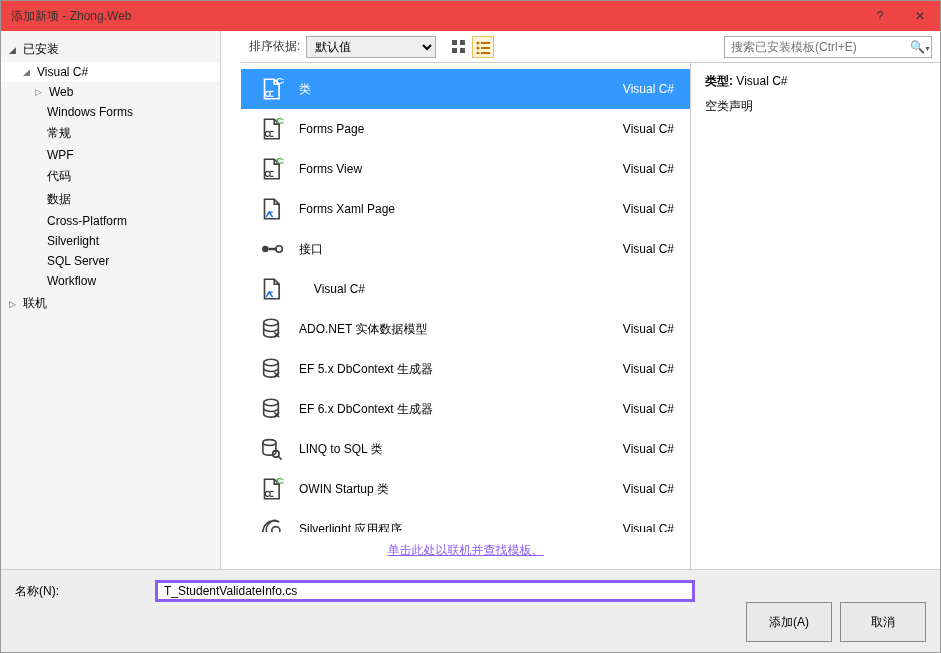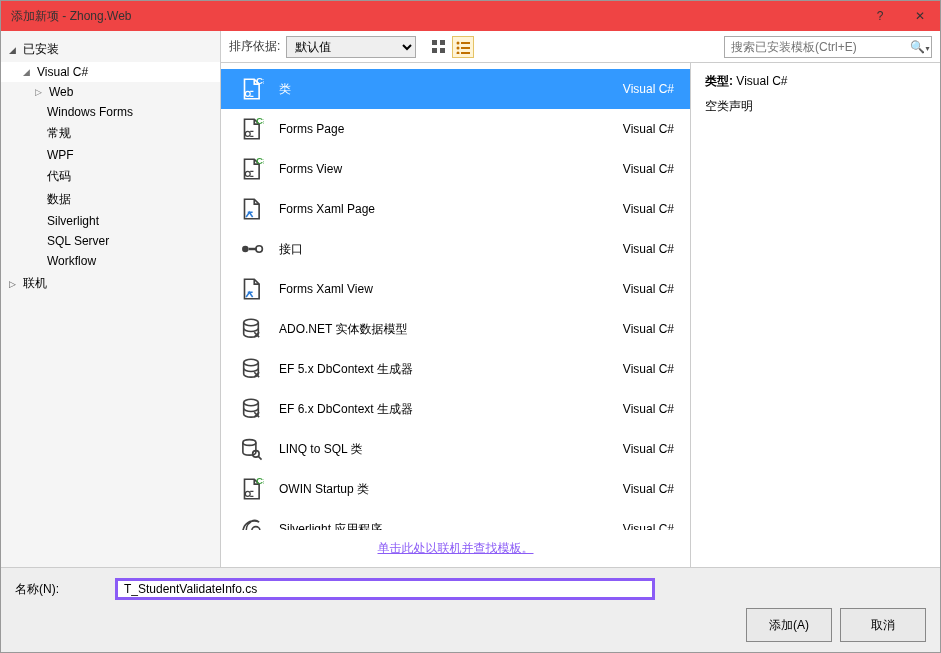--- a/index.html
+++ b/index.html
@@ -12,21 +12,21 @@
 .body { flex: 1; display: flex; min-height: 0; }
 
 .sidebar { width: 220px; background: #f5f5f5; border-right: 1px solid #ccc; padding-top: 6px; overflow-y: auto; }
 .sidebar .group-header { display: flex; align-items: center; padding: 4px 8px; cursor: pointer; }
 .sidebar .group-header .tri { width: 10px; display: inline-block; margin-right: 4px; color: #555; font-size: 9px; }
 .sidebar .item { padding: 3px 8px 3px 30px; cursor: pointer; display: flex; align-items: center; }
 .sidebar .item .tri { width: 10px; display: inline-block; margin-right: 4px; color: #777; font-size: 9px; }
 .sidebar .item.indent2 { padding-left: 46px; }
 .sidebar .group-header.sel-vc, .sidebar .item.sel-vc { background: #fff; }
 
-.main { flex: 1; display: flex; flex-direction: column; min-width: 0; }
+.main { flex: 1; display: flex; flex-direction: column; min-width: 0; margin-left: 20px; }
 .toolbar { height: 32px; border-bottom: 1px solid #ccc; display: flex; align-items: center; padding: 0 8px; gap: 6px; }
 .toolbar .sort-label { color: #333; }
 .toolbar select { width: 130px; height: 22px; border: 1px solid #aaa; padding: 0 4px; }
 .toolbar .view-icons { display: flex; gap: 2px; margin-left: 6px; }
 .toolbar .view-icon { width: 22px; height: 22px; display: flex; align-items: center; justify-content: center; border: 1px solid transparent; cursor: pointer; }
 .toolbar .view-icon.active { border-color: #e5c365; background: #fff4d6; }
 .toolbar .search { margin-left: auto; width: 208px; height: 22px; border: 1px solid #aaa; display: flex; align-items: center; }
 .toolbar .search input { border: none; outline: none; flex: 1; padding: 0 6px; }
 .toolbar .search .mag { width: 22px; text-align: center; color: #555; }
 
@@ -39,25 +39,25 @@
 .template-row .name { flex: 1; padding-left: 8px; }
 .template-row .lang { width: 80px; text-align: right; padding-right: 6px; }
 .online-link { text-align: center; padding: 10px; }
 .online-link a { color: #8b5cf6; text-decoration: underline; cursor: pointer; }
 
 .details { width: 250px; border-left: 1px solid #ccc; padding: 10px 14px; }
 .details .type-line { margin-bottom: 8px; }
 .details .type-line b { font-weight: bold; }
 
 .footer { border-top: 1px solid #ccc; padding: 10px 14px; background: #eee; }
-.name-row { display: flex; align-items: center; margin-bottom: 8px; }
+.name-row { display: flex; align-items: center; margin-bottom: 0; gap: 40px; }
 .name-row label { width: 100px; }
 .name-row input { flex: 1; max-width: 540px; height: 22px; border: 3px solid #8b5cf6; padding: 0 6px; }
 .btn-row { display: flex; justify-content: flex-end; gap: 8px; }
-.btn-row button { width: 86px; height: 34px; border: 1px solid #888; background: #e9e9e9; cursor: pointer; }
+.btn-row button { width: 86px; height: 40px; border: 1px solid #888; background: #e9e9e9; cursor: pointer; }
 
 ::-webkit-scrollbar { width: 17px; }
 ::-webkit-scrollbar-track { background: #f0f0f0; }
 ::-webkit-scrollbar-thumb { background: #c0c0c0; }
 
 .ico-svg { width: 26px; height: 26px; }
 </style>
 </head>
 <body>
 
@@ -89,20 +89,23 @@
           <span>常规</span>
         </div>
         <div class="item indent2">
           <span>WPF</span>
         </div>
         <div class="item indent2">
           <span>代码</span>
         </div>
         <div class="item indent2">
           <span>数据</span>
+        </div>
+        <div class="item indent2">
+          <span>Cross-Platform</span>
         </div>
         <div class="item indent2">
           <span>Silverlight</span>
         </div>
         <div class="item indent2">
           <span>SQL Server</span>
         </div>
         <div class="item indent2">
           <span>Workflow</span>
         </div>
@@ -210,21 +213,20 @@
               <div class="lang">Visual C#</div>
             </div>
             <div class="template-row">
               <div class="icon">
                 <svg class="ico-svg" viewBox="0 0 32 32">
                   <path d="M8 4h12l6 6v18H8z" fill="none" stroke="#414141" stroke-width="2"></path>
                   <path d="M20 4v6h6" fill="none" stroke="#414141" stroke-width="2"></path>
                   <path d="M10 26l4-6 4 6 M12 20l6 0" stroke="#2e7cd6" stroke-width="2" fill="none"></path>
                 </svg>
               </div>
-              <div class="name">Forms Xaml View</div>
               <div class="lang">Visual C#</div>
             </div>
             <div class="template-row">
               <div class="icon">
                 <svg class="ico-svg" viewBox="0 0 32 32">
                   <ellipse cx="16" cy="8" rx="9" ry="4" fill="none" stroke="#414141" stroke-width="2"></ellipse>
                   <path d="M7 8v14c0 2.2 4 4 9 4s9-1.8 9-4V8" fill="none" stroke="#414141" stroke-width="2"></path>
                   <path d="M7 15c0 2.2 4 4 9 4s9-1.8 9-4" fill="none" stroke="#414141" stroke-width="2"></path>
                   <path d="M20 20l6 6 M26 20l-6 6" stroke="#414141" stroke-width="2"></path>
                 </svg>

